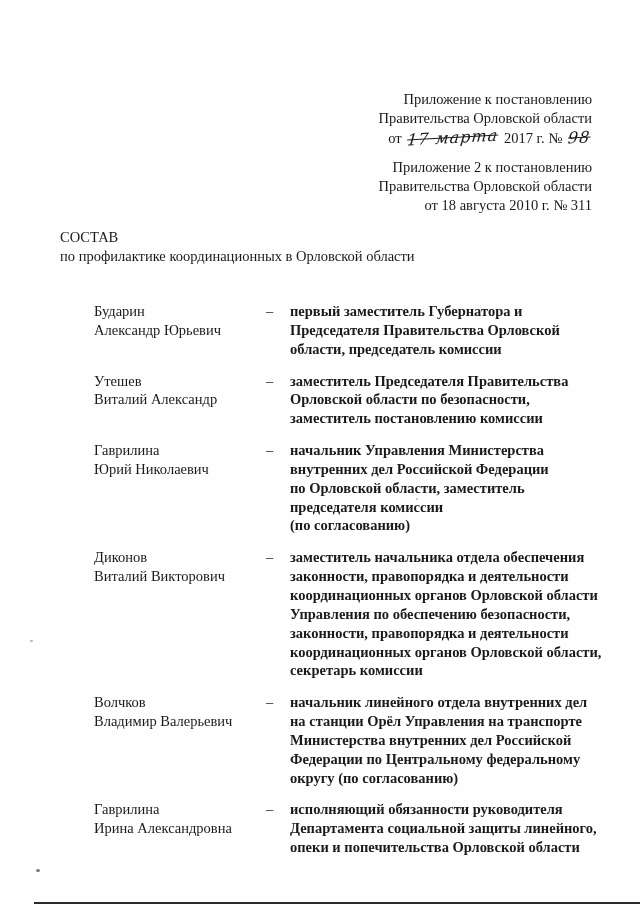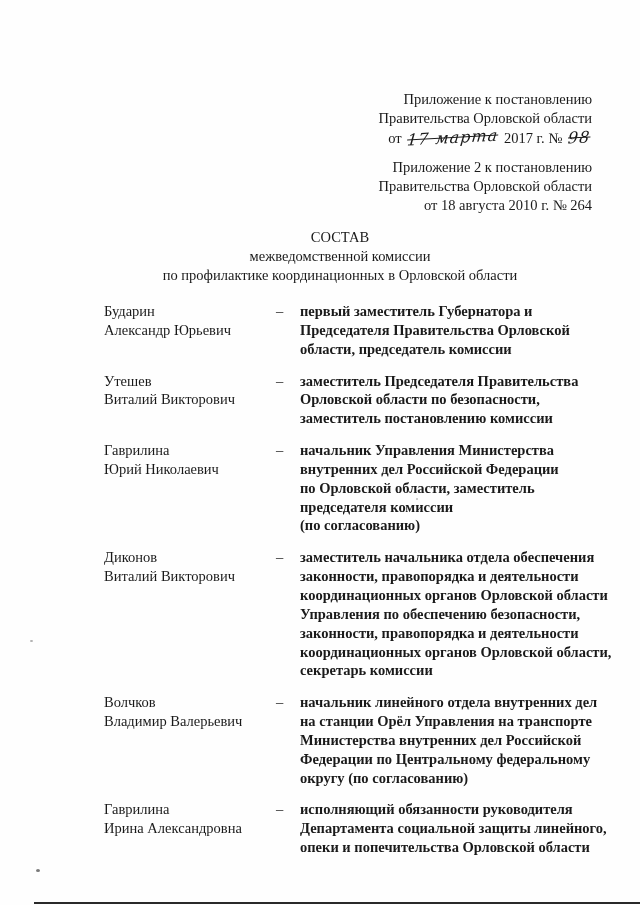--- a/index.html
+++ b/index.html
@@ -39,27 +39,27 @@
     text-decoration: line-through;
     font-size: 16px;
     margin: 0 2px;
   }
   
   .title-block {
     position: absolute;
     top: 228px;
     left: 60px;
     right: 20px;
-    text-align: center;
+    text-align: left;
   }
   
   .members {
     position: absolute;
     top: 302px;
-    left: 104px;
+    left: 94px;
     right: 18px;
   }
   .member-row {
     display: flex;
     align-items: flex-start;
     margin-bottom: 13px;
   }
   .member-name {
     width: 172px;
     flex: 0 0 172px;
@@ -105,44 +105,43 @@
       <div>
         <span>от</span>
         <span class="handwritten">17 марта</span>
         <span>2017 г. №</span>
         <span class="handwritten">98</span>
       </div>
     </div>
     <div class="appendix-block">
       <div>Приложение 2 к постановлению</div>
       <div>Правительства Орловской области</div>
-      <div>от 18 августа 2010 г. № 264</div>
+      <div>от 18 августа 2010 г. № 311</div>
     </div>
   </div>
 
   <div class="title-block">
     <div>СОСТАВ</div>
-    <div>межведомственной комиссии</div>
     <div>по профилактике координационных в Орловской области</div>
   </div>
 
   <div class="members">
 
     <div class="member-row">
       <div class="member-name">Бударин
 Александр Юрьевич</div>
       <div class="member-dash">–</div>
       <div class="member-role">первый заместитель Губернатора и
 Председателя Правительства Орловской
 области, председатель комиссии</div>
     </div>
 
     <div class="member-row">
       <div class="member-name">Утешев
-Виталий Викторович</div>
+Виталий Александр</div>
       <div class="member-dash">–</div>
       <div class="member-role">заместитель Председателя Правительства
 Орловской области по безопасности,
 заместитель постановлению комиссии</div>
     </div>
 
     <div class="member-row">
       <div class="member-name">Гаврилина
 Юрий Николаевич</div>
       <div class="member-dash">–</div>

